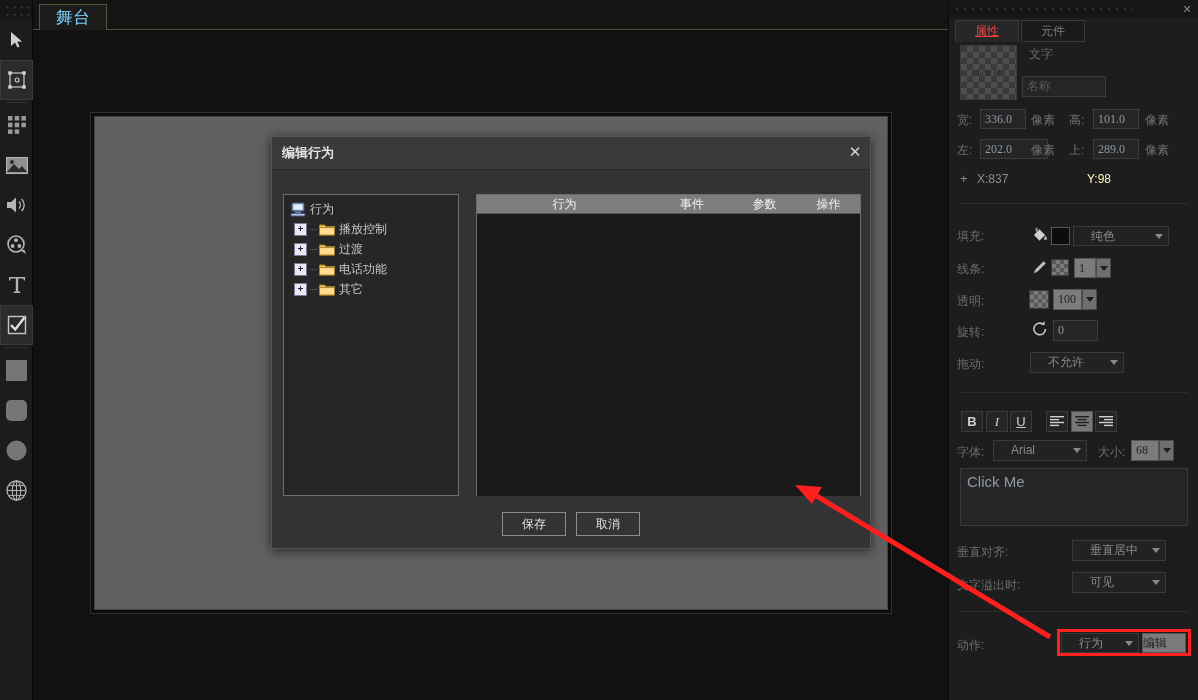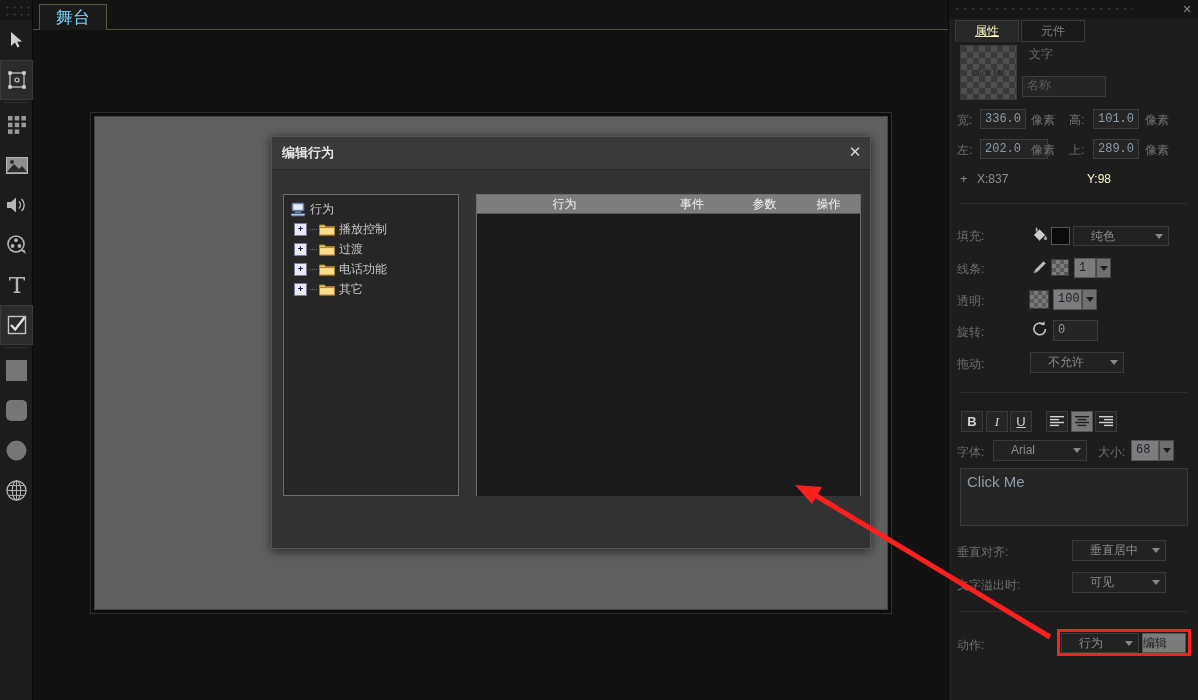--- a/index.html
+++ b/index.html
@@ -296,21 +296,21 @@
     text-align: center;
     font-size: 12px;
     color: #8d8d8d;
     box-sizing: border-box;
     cursor: default;
   }
   .ptab.active {
     background: #272727;
     border: 1px solid #3a3a3a;
     border-bottom: 1px solid #272727;
-    color: #fef9c3;
+    color: #ef4444;
     text-decoration: underline;
   }
   .ptab.inactive {
     background: #1a1a1a;
     border: 1px solid #3a3a3a;
     color: #7e7e7e;
   }
   #panel-content {
     position: absolute;
     left: 0; top: 42px;
@@ -349,21 +349,21 @@
 
   .inp {
     background: #252525;
     border: 1px solid #3c3c3c;
     color: #8d9aa8;
     font-size: 12px;
     box-sizing: border-box;
     padding: 0 4px;
     line-height: 18px;
     height: 20px;
-    font-family: Liberation Mono, monospace;
+    font-family: Liberation Serif, serif;
   }
   .inp.light {
     background: #7c7c7c;
     border: 1px solid #555;
     color: #1d1d2b;
   }
   .ddl {
     background: #222222;
     border: 1px solid #3a3a3a;
     color: #8a8a8a;
@@ -640,20 +640,24 @@
       <div id="list-pane">
         <div id="list-header">
           <div class="col-action">行为</div>
           <div class="col-event">事件</div>
           <div class="col-param">参数</div>
           <div class="col-op">操作</div>
         </div>
         <div id="list-rows"></div>
       </div>
 
+      <div id="dialog-buttons">
+        <div class="dlg-btn">保存</div>
+        <div class="dlg-btn">取消</div>
+      </div>
     </div>
   </div>
 </div>
 
 <div id="right-panel">
   <div id="panel-grip">
     <div class="dots"></div>
     <div id="panel-close">✕</div>
   </div>
 

